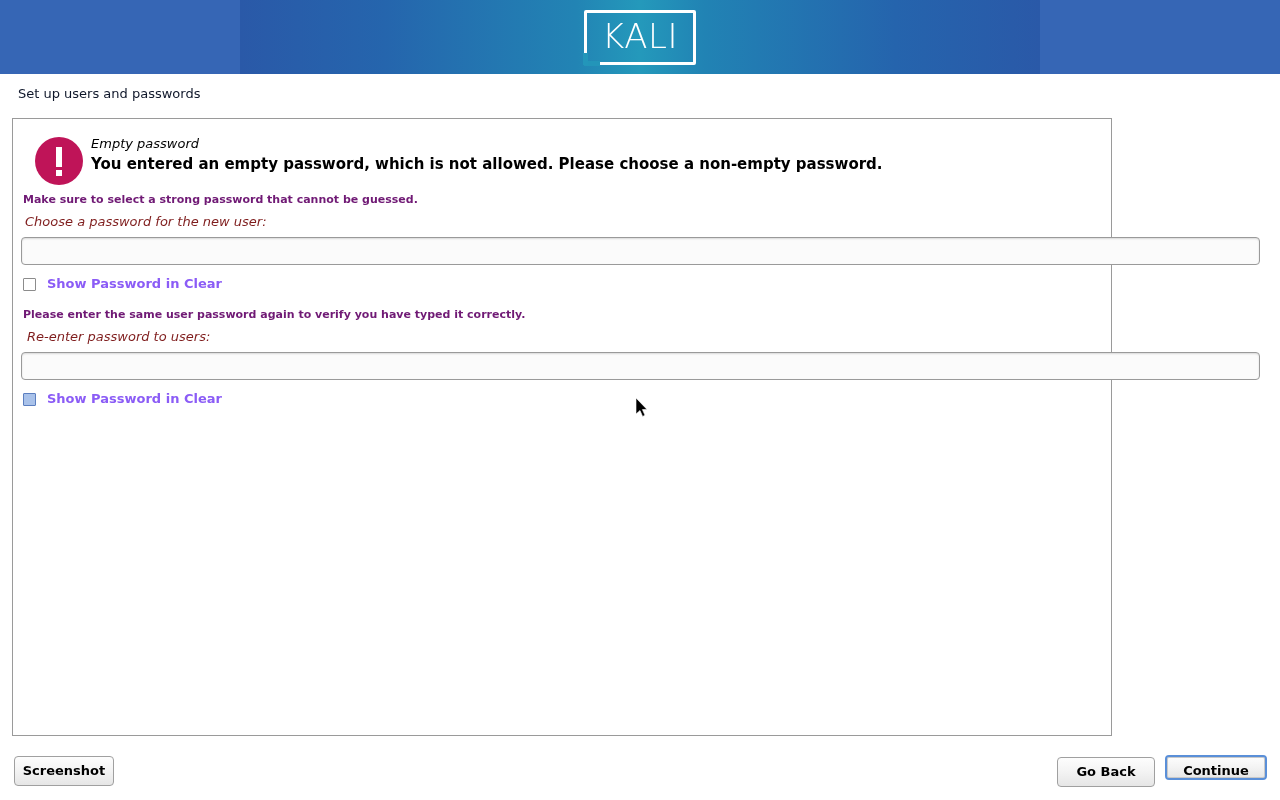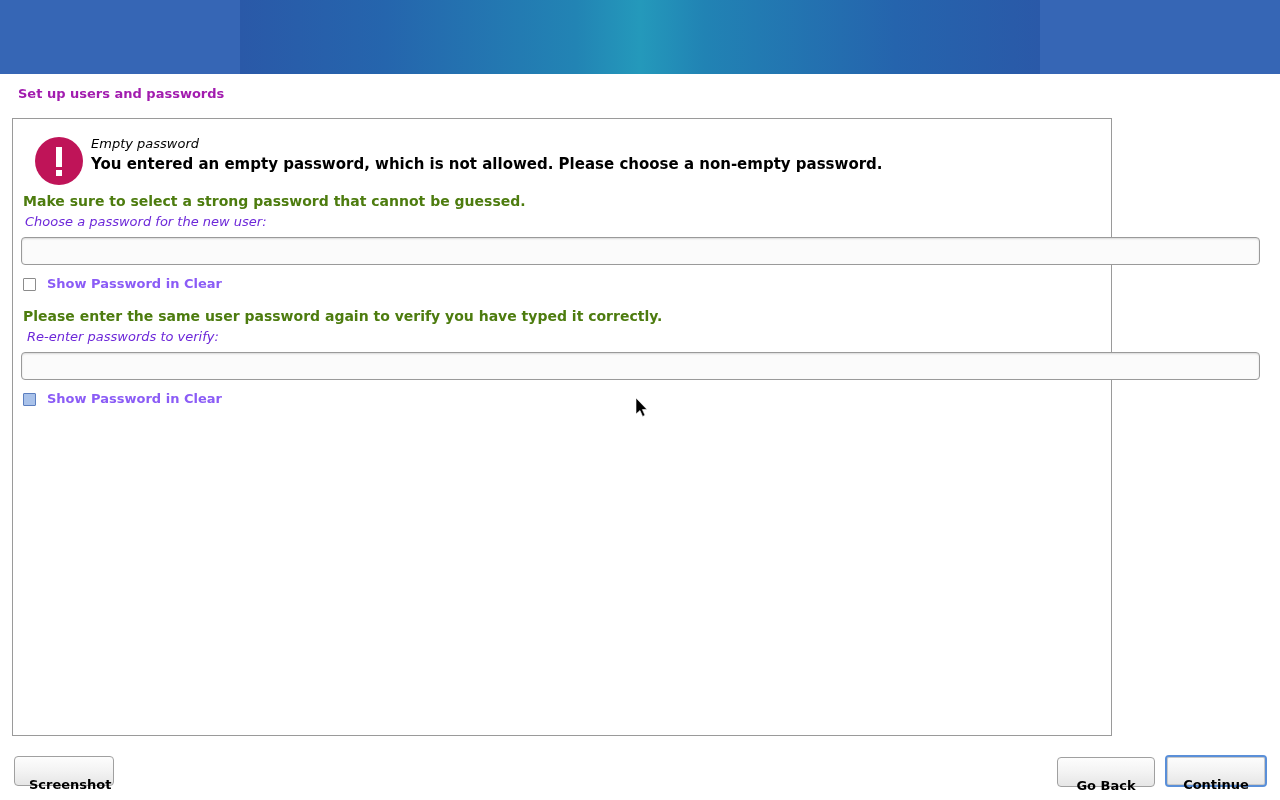--- a/index.html
+++ b/index.html
@@ -89,22 +89,22 @@
     font-size: 34px;
     font-weight: 300;
     letter-spacing: 0.5px;
   }
 
   
   .step-title {
     position: absolute;
     left: 18px; top: 86px;
     font-size: 13px;
-    font-weight: bold;
-    color: #a21caf;
+    font-weight: normal;
+    color: #0f172a;
   }
 
   
   .panel {
     position: absolute;
     left: 12px; top: 118px;
     width: 1100px;
     height: 618px;
     background: #ffffff;
     border: 1px solid #9a9a9a;
@@ -146,29 +146,29 @@
     position: absolute;
     left: 68px; top: 28px;
     font-size: 15px;
     font-weight: bold;
     color: #000000;
   }
 
   
   .section-heading {
     position: absolute;
-    font-size: 14px;
-    font-weight: bold;
-    color: #4d7c0f;
+    font-size: 11px;
+    font-weight: bold;
+    color: #701a75;
   }
   .field-label {
     position: absolute;
     font-size: 13px;
     font-style: italic;
-    color: #6d28d9;
+    color: #7f1d1d;
   }
   .text-input {
     position: absolute;
     left: 8px;
     width: 1239px;
     height: 28px;
     border: 1px solid #9a9a9a;
     border-radius: 4px;
     background: #fbfbfb;
     box-shadow: inset 0 1px 2px rgba(0,0,0,0.14);
@@ -212,41 +212,47 @@
     background: linear-gradient(to bottom, #fdfdfd 0%, #f3f3f3 50%, #e6e6e6 100%);
     border: 1px solid #a0a0a0;
     border-radius: 4px;
     font-family: "DejaVu Sans", "Liberation Sans", sans-serif;
     font-size: 13px;
     font-weight: bold;
     color: #000000;
     cursor: default;
     text-align: center;
     line-height: 28px;
-    padding: 14px;
+    padding: 0;
   }
   .btn.focus-ring {
     border: 2px solid #5a8fd8;
     box-shadow: inset 0 0 0 1px #c9c9c9;
   }
 
   .cursor-arrow {
     position: absolute;
     left: 636px; top: 398px;
     width: 12px; height: 19px;
     pointer-events: none;
   }
 </style>
 </head>
 <body>
 
 <div id="screen">
 
   <div class="banner">
     <div class="banner-gradient"></div>
+    <div class="kali-logo">
+      <div class="kali-frame"></div>
+      <div class="kali-gap"></div>
+      <div class="kali-gap-v"></div>
+      <div class="kali-word">KALI</div>
+    </div>
   </div>
 
   <div class="step-title">Set up users and passwords</div>
 
   <div class="panel">
 
     <div class="error-row">
       <div class="error-icon">
         <div class="bang-stem"></div>
         <div class="bang-dot"></div>
@@ -257,21 +263,21 @@
 
     <div class="section-heading" style="left:10px; top:74px;">Make sure to select a strong password that cannot be guessed.</div>
     <div class="field-label" style="left:12px; top:95px;">Choose a password for the new user:</div>
     <input class="text-input" type="password" style="top: 118px;" placeholder="">
     <div class="checkrow" style="top:158px;">
       <span class="checkbox"></span>
       <span class="check-label">Show Password in Clear</span>
     </div>
 
     <div class="section-heading" style="left:10px; top:189px;">Please enter the same user password again to verify you have typed it correctly.</div>
-    <div class="field-label" style="left:14px; top:210px;">Re-enter passwords to verify:</div>
+    <div class="field-label" style="left:14px; top:210px;">Re-enter password to users:</div>
     <input class="text-input" type="password" style="top: 233px;" placeholder="">
     <div class="checkrow" style="top:273px;">
       <span class="checkbox focused"></span>
       <span class="check-label">Show Password in Clear</span>
     </div>
 
   </div>
 
   <button class="btn" style="left:14px; top:756px; width:100px;">Screenshot</button>
   <button class="btn" style="left:1057px; top:757px; width:98px;">Go Back</button>

